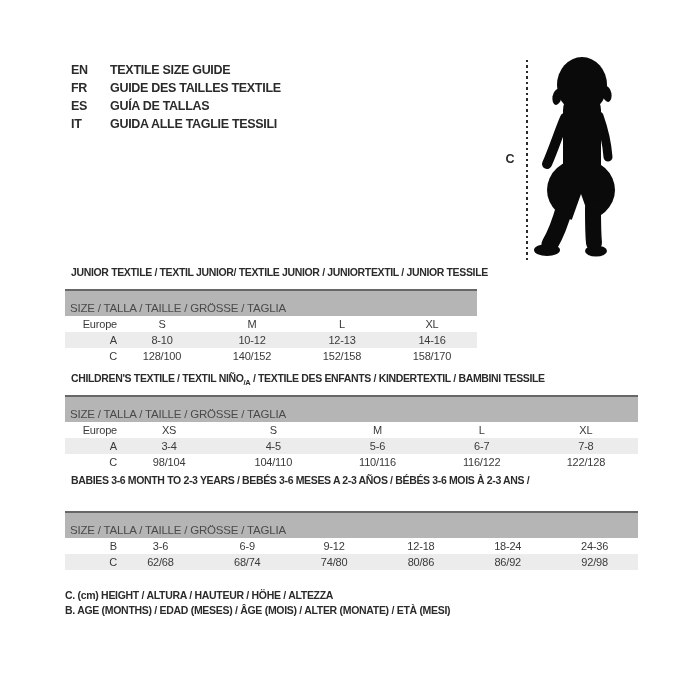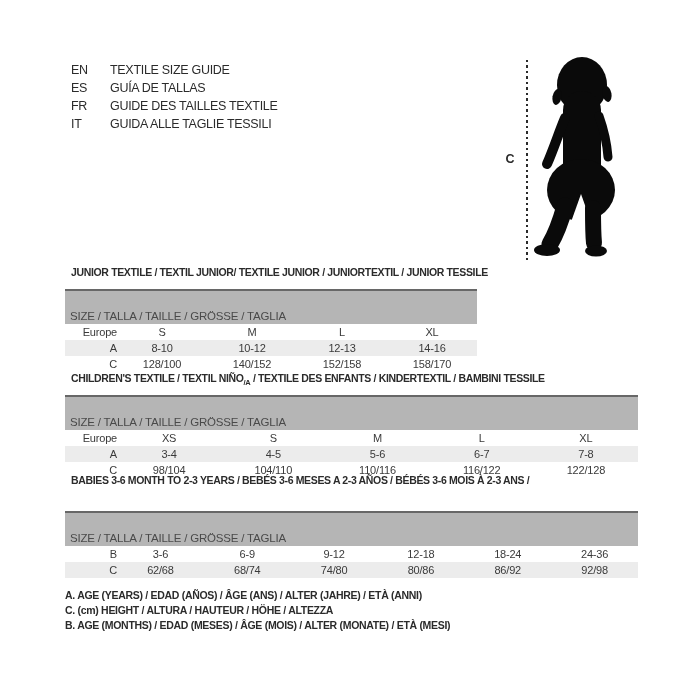--- a/index.html
+++ b/index.html
@@ -7,21 +7,21 @@
     position:relative;
     width:700px;height:700px;
     background:#ffffff;
     font-family:"Liberation Sans", sans-serif;
     color:#2e2e2e;
     overflow:hidden;
   }
   
   .languages{position:absolute;left:71px;top:61px;}
   .lang-row{display:flex;height:18px;line-height:18px;
-    font-weight:400;font-size:12.5px;letter-spacing:-0.3px;color:#2b2b2b;}
+    font-weight:700;font-size:12.5px;letter-spacing:-0.3px;color:#2b2b2b;}
   .lang-code{width:39px;}
   
   .measure-line{
     position:absolute;left:526px;top:60px;width:2px;height:203px;
     background:repeating-linear-gradient(to bottom,#2b2b2b 0 2.5px,transparent 2.5px 5.5px);
   }
   .measure-label{
     position:absolute;left:499px;top:152px;width:22px;text-align:center;
     font-weight:700;font-size:12.5px;color:#2b2b2b;
   }
@@ -37,21 +37,21 @@
     position:absolute;left:65px;
     border-collapse:collapse;table-layout:fixed;
     font-size:11px;letter-spacing:-0.2px;color:#3a3a3a;
   }
   table.size-table col.c-label{width:52px;}
   .band th{
     background:#b5b5b5;
     border-top:2px solid #676767;
     height:17px;
     font-weight:400;font-size:11.5px;color:#4a4a4a;
-    text-align:left;padding:16px 0 0 5px;letter-spacing:-0.2px;
+    text-align:left;padding:8px 0 0 5px;letter-spacing:-0.2px;
   }
   table.size-table td{height:16px;padding:0;text-align:center;font-weight:400;}
   table.size-table td.row-label{text-align:right;padding-left:4px;}
   tr.shaded td{background:#ececec;}
   .t1{width:412px;top:289px;}
   .t2{width:573px;top:395px;}
   .t3{width:573px;top:511px;}
   
   .notes{position:absolute;left:65px;top:588px;}
   .note-line{
@@ -63,26 +63,26 @@
 <body>
 
 <div class="page">
 
   <div class="languages">
     <div class="lang-row">
       <span class="lang-code">EN</span>
       <span>TEXTILE SIZE GUIDE</span>
     </div>
     <div class="lang-row">
+      <span class="lang-code">FR</span>
+      <span>GUIDE DES TAILLES TEXTILE</span>
+    </div>
+    <div class="lang-row">
       <span class="lang-code">ES</span>
       <span>GUÍA DE TALLAS</span>
-    </div>
-    <div class="lang-row">
-      <span class="lang-code">FR</span>
-      <span>GUIDE DES TAILLES TEXTILE</span>
     </div>
     <div class="lang-row">
       <span class="lang-code">IT</span>
       <span>GUIDA ALLE TAGLIE TESSILI</span>
     </div>
   </div>
 
   <div class="measure-line"></div>
   <div class="measure-label">C</div>
   <svg class="baby" viewBox="0 0 92 204" xmlns="http://www.w3.org/2000/svg">
@@ -218,18 +218,17 @@
       <td>68/74</td>
       <td>74/80</td>
       <td>80/86</td>
       <td>86/92</td>
       <td>92/98</td>
     </tr>
   </tbody>
     </table>
 
   <div class="notes">
-    <div class="note-line">A. AGE (YEARS) / EDAD (AÑOS) / ÂGE (ANS) / ALTER (JAHRE) / ETÀ (ANNI)</div>
     <div class="note-line">C. (cm) HEIGHT / ALTURA / HAUTEUR / HÖHE / ALTEZZA</div>
     <div class="note-line">B. AGE (MONTHS) / EDAD (MESES) / ÂGE (MOIS) / ALTER (MONATE) / ETÀ (MESI)</div>
   </div>
 
 </div>
 
 </body></html>

